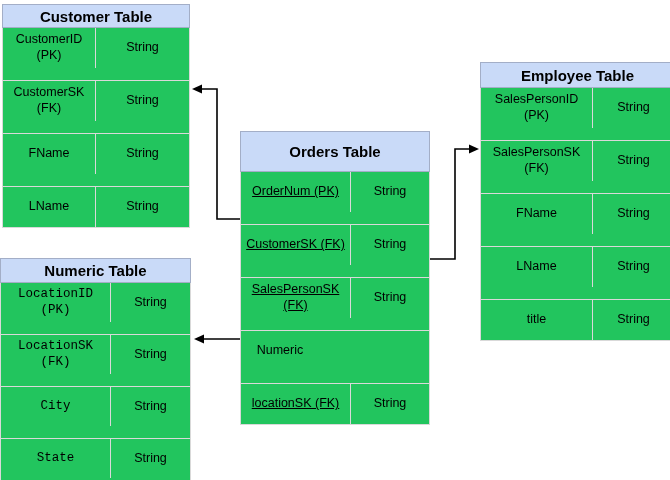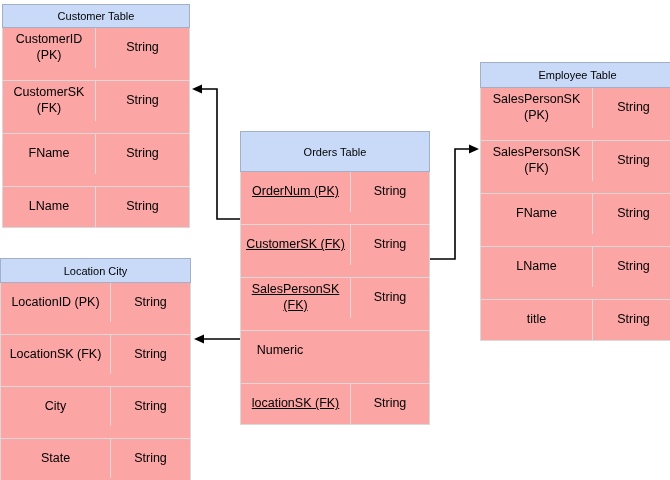--- a/index.html
+++ b/index.html
@@ -10,28 +10,29 @@
     color: #000000;
   }
   #canvas { position: relative; width: 670px; height: 480px; }
 
   .etable { position: absolute; font-size: 12.5px; }
   .etable .hdr {
     background: #c9daf8;
     border: 1px solid #a3aec7;
     display: flex; align-items: center; justify-content: center;
     box-sizing: border-box;
-    font-size: 11px;
+    font-size: 15px;
+    font-weight: bold;
   }
   .etable .rows {
     border-left: 1px solid #d9d9d9;
     border-right: 1px solid #d9d9d9;
     border-bottom: 1px solid #d9d9d9;
     box-sizing: border-box;
-    background: #fca5a5;
+    background: #22c55e;
   }
   .etable .row { display: flex; }
   .etable .row + .row { border-top: 1px solid #d9d9d9; margin-top: 12px; }
   .etable .cell {
     display: flex; align-items: center; justify-content: center;
     text-align: center; box-sizing: border-box;
     white-space: pre-line; line-height: 1.25;
     padding: 0 2px;
   }
   .etable .cell.field { border-right: 1px solid #d9d9d9; }
@@ -54,21 +55,21 @@
   #employee { left: 480px; top: 62px; width: 195px; }
   #employee .hdr { height: 26px; }
   #employee .row { height: 40px; }
   #employee .cell.field { width: 112px; }
   #employee .cell.type  { width: 81px; }
 
   
   #location { left: 0px; top: 258px; width: 191px; }
   #location .hdr { height: 25px; }
   #location .row { height: 39px; }
-  #location .cell.field { width: 110px; }
+  #location .cell.field { width: 110px; font-family: Liberation Mono, monospace; }
   #location .cell.type  { width: 79px; }
 
   #connector-layer {
     position: absolute; left: 0; top: 0;
     width: 670px; height: 480px;
     pointer-events: none;
   }
   #connector-layer .conn { pointer-events: stroke; }
 </style>
 </head>
@@ -122,21 +123,21 @@
         <div class="cell field">locationSK (FK)</div>
         <div class="cell type">String</div>
       </div>
     </div>
   </div>
 
   <div class="etable" id="employee">
     <div class="hdr">Employee Table</div>
     <div class="rows">
       <div class="row">
-        <div class="cell field">SalesPersonSK (PK)</div>
+        <div class="cell field">SalesPersonID (PK)</div>
         <div class="cell type">String</div>
       </div>
       <div class="row">
         <div class="cell field">SalesPersonSK
 (FK)</div>
         <div class="cell type">String</div>
       </div>
       <div class="row">
         <div class="cell field">FName</div>
         <div class="cell type">String</div>
@@ -146,21 +147,21 @@
         <div class="cell type">String</div>
       </div>
       <div class="row">
         <div class="cell field">title</div>
         <div class="cell type">String</div>
       </div>
     </div>
   </div>
 
   <div class="etable" id="location">
-    <div class="hdr">Location City</div>
+    <div class="hdr">Numeric Table</div>
     <div class="rows">
       <div class="row">
         <div class="cell field">LocationID (PK)</div>
         <div class="cell type">String</div>
       </div>
       <div class="row">
         <div class="cell field">LocationSK (FK)</div>
         <div class="cell type">String</div>
       </div>
       <div class="row">

